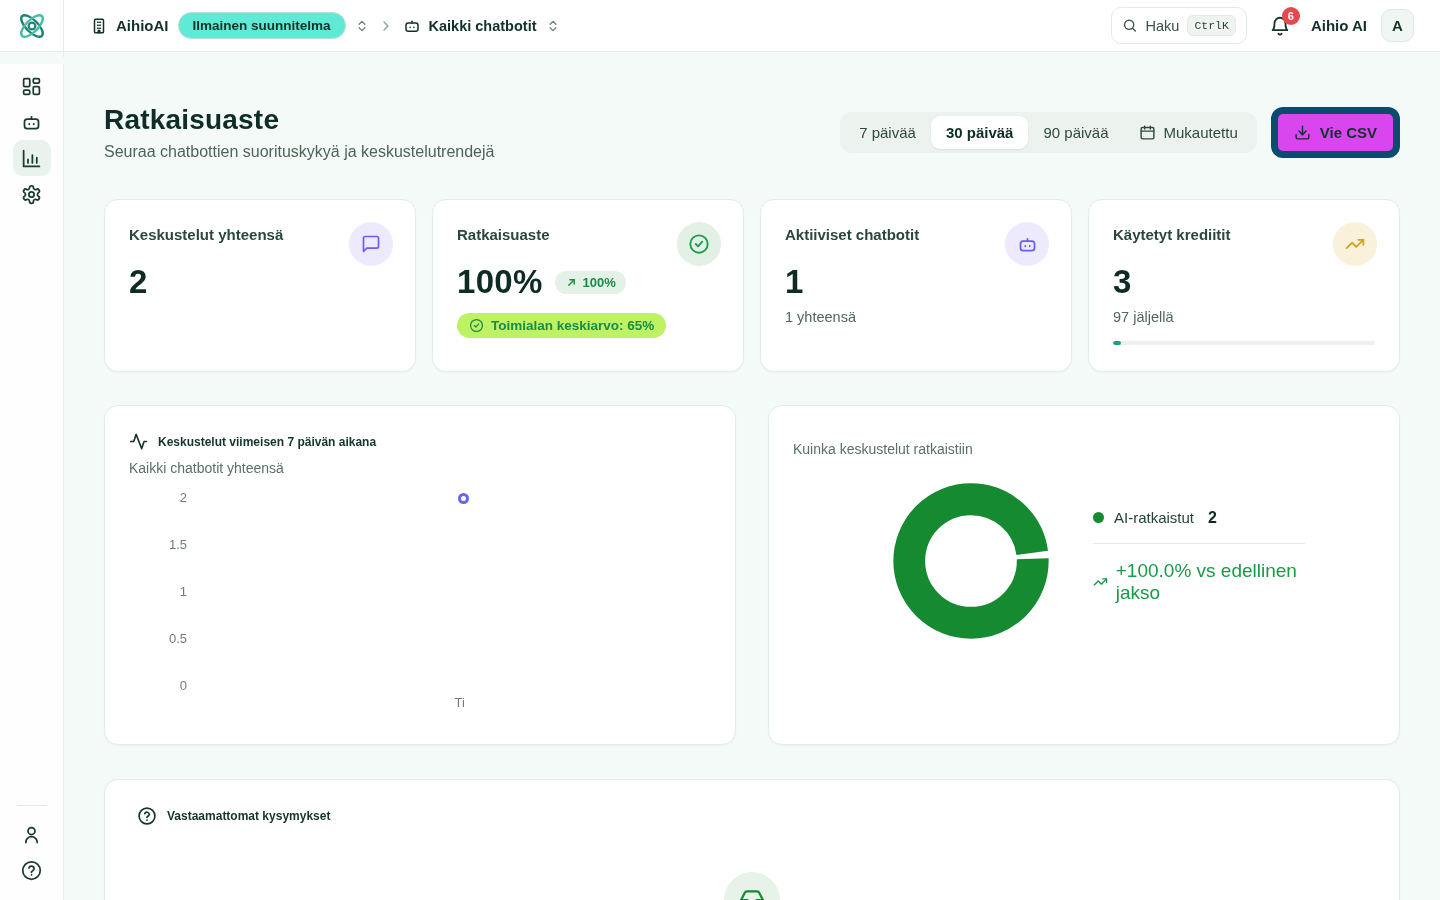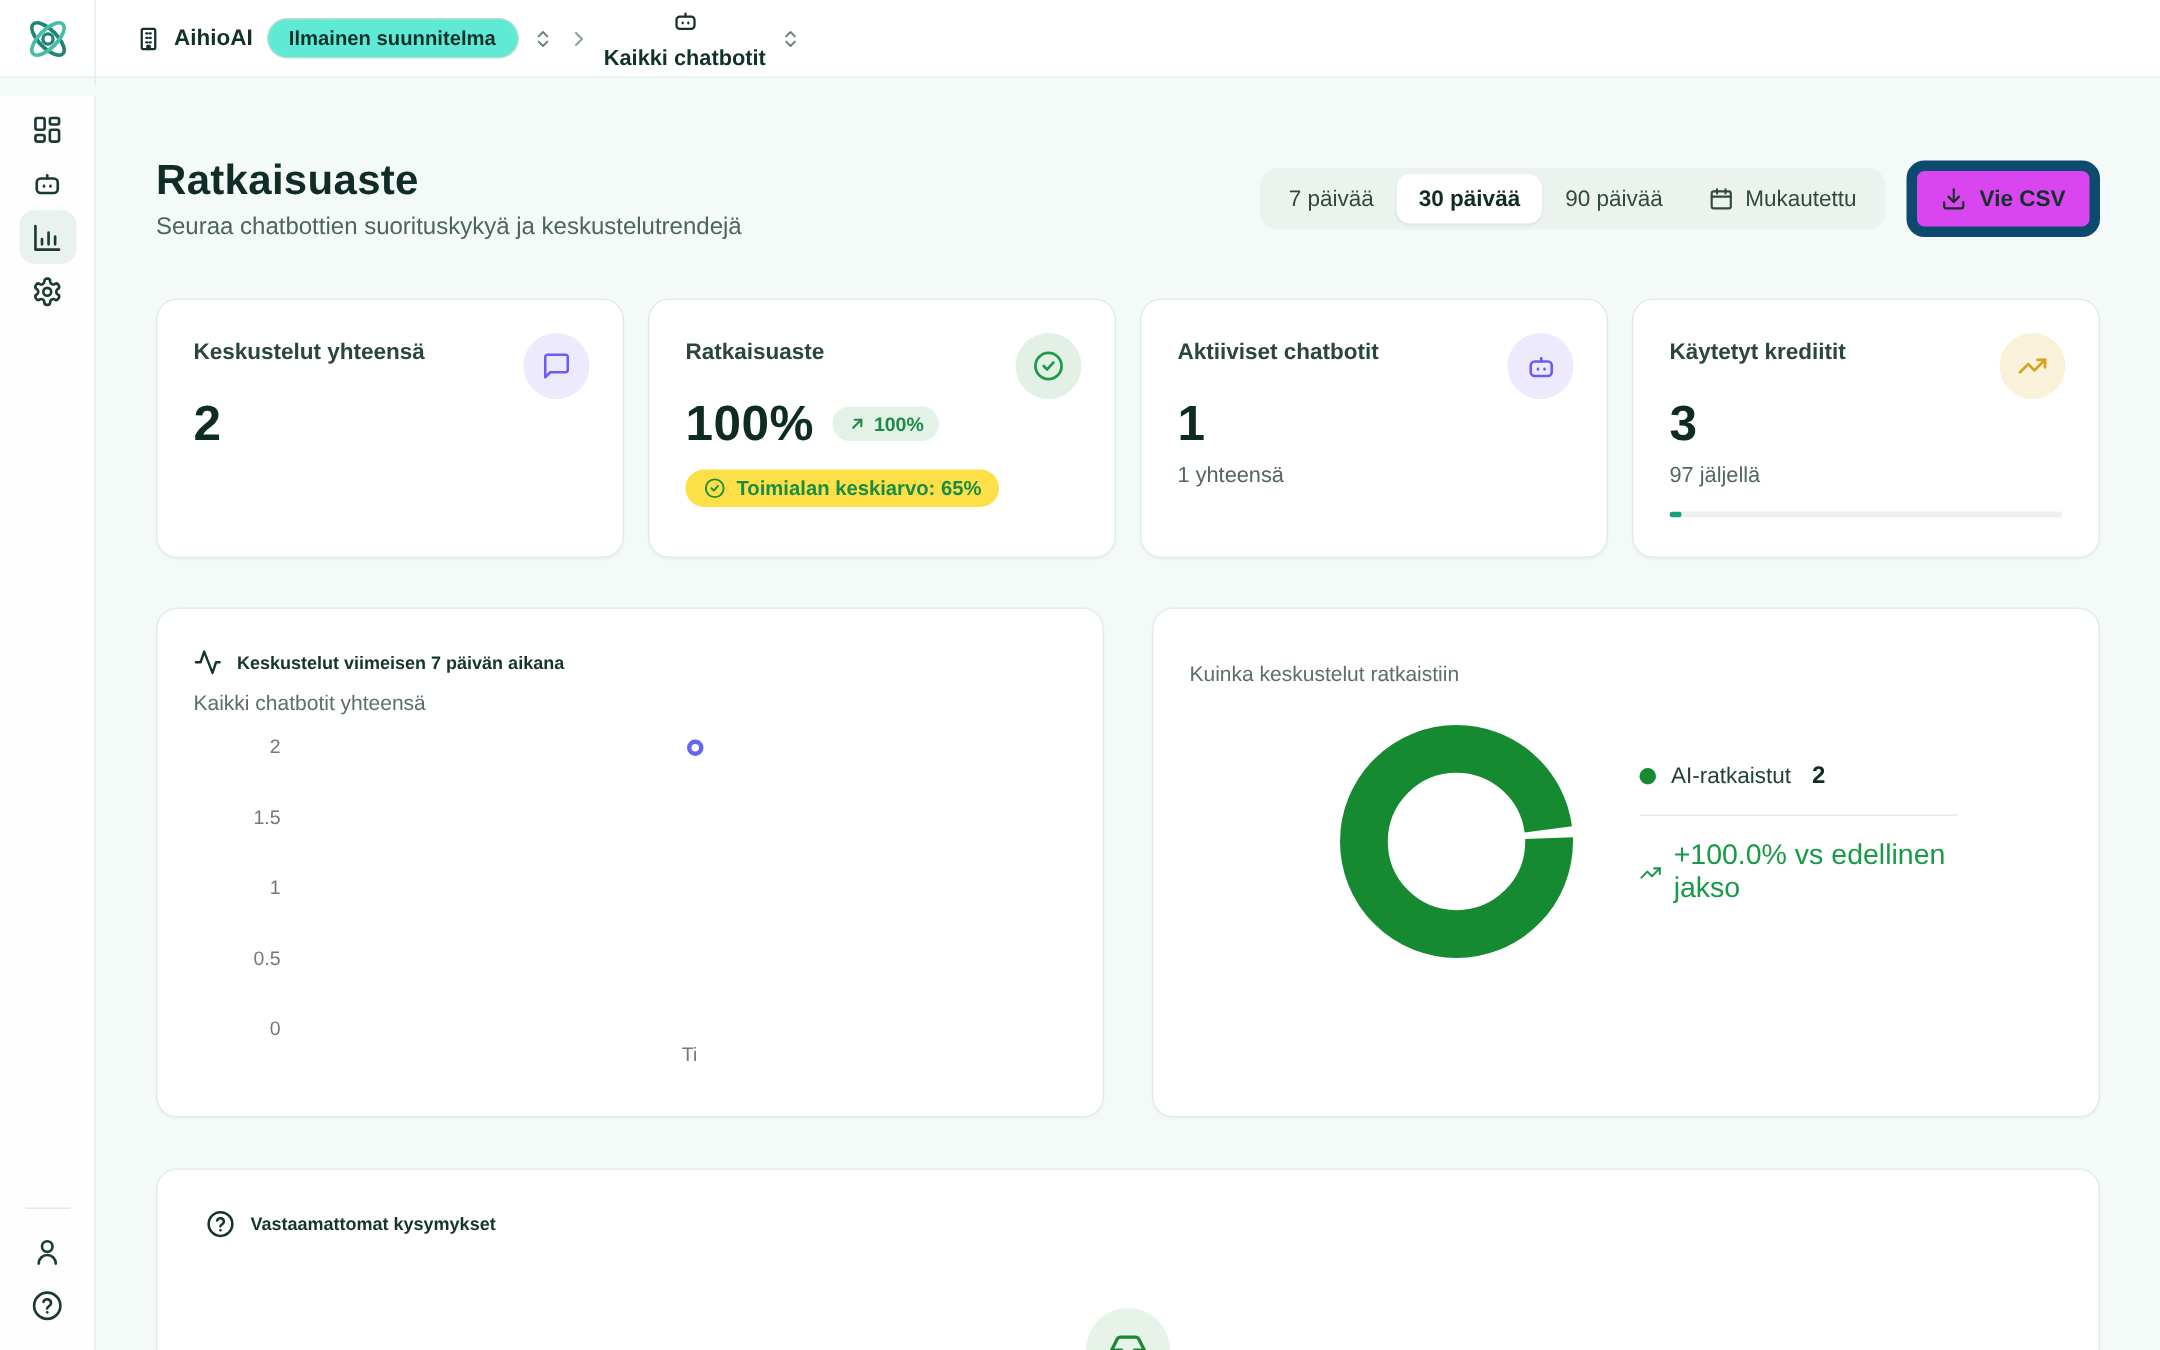--- a/index.html
+++ b/index.html
@@ -18,21 +18,21 @@
     display:flex; align-items:center; z-index:10;
   }
   .logo-cell { width:64px; height:63px; border-right:1px solid #e4efe9;
     display:flex; align-items:center; justify-content:center; flex:0 0 64px; cursor:pointer; }
   .crumbs { display:flex; align-items:center; gap:9px; padding-left:26px; }
   .crumb-org { display:flex; align-items:center; gap:8px; font-weight:700; font-size:15px; color:#12312a; cursor:pointer; }
   .plan-pill { border:1px solid #b9ddd2; border-radius:999px; padding:5px 14px;
     font-size:13.5px; font-weight:700; color:#12312a; background:#5eead4; cursor:pointer; }
   .chev-ud { color:#6b7f77; cursor:pointer; }
   .crumb-sep { color:#93a49c; }
-  .crumb-proj { display:flex; align-items:center; gap:8px; font-weight:700; font-size:14.5px; color:#12312a; cursor:pointer;flex-direction:column; }
+  .crumb-proj { display:flex; align-items:center; gap:8px; font-weight:700; font-size:14.5px; color:#12312a; cursor:pointer; }
   .header-right { margin-left:auto; display:flex; align-items:center; padding-right:26px; }
   .searchbox { display:flex; align-items:center; gap:8px; width:136px; height:37px;
     border:1px solid #e1ece6; border-radius:10px; padding:0 10px; background:#fff; cursor:text; }
   .searchbox .ph { font-size:14.5px; color:#395148; }
   .kbd { font-family:"Liberation Mono", monospace; font-size:11.5px; color:#2c423b;
     background:#eef4f0; border-radius:6px; padding:3px 6px; border:1px solid #e2ebe5; }
   .bell-wrap { position:relative; margin-left:22px; margin-right:20px; cursor:pointer; color:#14342c; }
   .bell-badge { position:absolute; top:-8px; right:-9px; min-width:18px; height:18px; border-radius:999px;
     background:#e5484d; color:#fff; font-size:11px; font-weight:700;
     display:flex; align-items:center; justify-content:center; padding:0 4px; }
@@ -73,21 +73,21 @@
     display:flex; align-items:center; justify-content:center; }
   .ic-purple { background:#edeafd; color:#6b5cf6; }
   .ic-green  { background:#e3f0e5; color:#1f9a4a; }
   .ic-amber  { background:#f9f1da; color:#d4a31e; }
   .stat-value { font-size:33px; font-weight:800; color:#0e2b24; margin-top:20px; letter-spacing:.3px; }
   .stat-sub { font-size:14.5px; color:#51665c; margin-top:8px; }
   .value-row { display:flex; align-items:center; gap:12px; margin-top:20px; }
   .value-row .stat-value { margin-top:0; }
   .pill-green { display:inline-flex; align-items:center; gap:5px; background:#e4f1e7; color:#1b8c45;
     border-radius:999px; padding:4px 10px; font-size:13px; font-weight:700; }
-  .pill-bench { display:inline-flex; align-items:center; gap:7px; background:#fde047; color:#1b8c45;
+  .pill-bench { display:inline-flex; align-items:center; gap:7px; background:#bef264; color:#1b8c45;
     border-radius:999px; padding:5px 12px; font-size:13.5px; font-weight:600; margin-top:12px; }
   .progress-track { margin-top:16px; height:4px; border-radius:2px; background:#edf1ee; overflow:hidden; }
   .progress-fill { height:100%; border-radius:2px; background:#16a07c; }
 
   
   .charts-grid { display:grid; grid-template-columns:1fr 1fr; gap:32px; margin-top:33px; }
   .chart-card { padding:26px 24px; height:340px; }
   .chart-head { display:flex; align-items:center; gap:10px; color:#14342c; }
   .chart-title { font-size:12px; font-weight:700; color:#14342c; }
   .chart-sub { margin-top:9px; font-size:14px; color:#5b6f66; }
@@ -146,20 +146,39 @@
       <svg width="18" height="18" viewBox="0 0 24 24" fill="none" stroke="currentColor" stroke-width="2" stroke-linecap="round" stroke-linejoin="round">
         <rect x="4" y="8" width="16" height="11" rx="3"></rect>
           <path d="M12 8V5.5"></path>
           <path d="M9.5 13.5v.5M14.5 13.5v.5"></path>
       </svg>
       <span>Kaikki chatbotit</span>
     </span>
     <svg class="chev-ud" width="14" height="14" viewBox="0 0 24 24" fill="none" stroke="currentColor" stroke-width="2.2" stroke-linecap="round" stroke-linejoin="round">
       <path d="m7 15 5 5 5-5M7 9l5-5 5 5"></path>
     </svg>
+  </div>
+  <div class="header-right">
+    <div class="searchbox">
+      <svg width="17" height="17" viewBox="0 0 24 24" fill="none" stroke="#44584f" stroke-width="2.2" stroke-linecap="round">
+        <circle cx="11" cy="11" r="7"></circle>
+          <path d="m20.5 20.5-4-4"></path>
+      </svg>
+      <span class="ph">Haku</span>
+      <span class="kbd">CtrlK</span>
+    </div>
+    <div class="bell-wrap">
+      <svg width="22" height="22" viewBox="0 0 24 24" fill="none" stroke="currentColor" stroke-width="2" stroke-linecap="round" stroke-linejoin="round">
+        <path d="M6 9a6 6 0 0 1 12 0c0 6.5 2 7.5 2 7.5H4S6 15.5 6 9"></path>
+          <path d="M10.3 20.5a2 2 0 0 0 3.4 0"></path>
+      </svg>
+      <span class="bell-badge">6</span>
+    </div>
+    <span class="user-name">Aihio AI</span>
+    <div class="avatar">A</div>
   </div>
 </div>
 
 <div class="sidebar">
   <div class="side-btn">
     <svg width="21" height="21" viewBox="0 0 24 24" fill="none" stroke="currentColor" stroke-width="2" stroke-linecap="round" stroke-linejoin="round">
       <rect x="3" y="3" width="7" height="9" rx="1.5"></rect>
         <rect x="14" y="3" width="7" height="5" rx="1.5"></rect>
         <rect x="14" y="12" width="7" height="9" rx="1.5"></rect>
         <rect x="3" y="16" width="7" height="5" rx="1.5"></rect>

